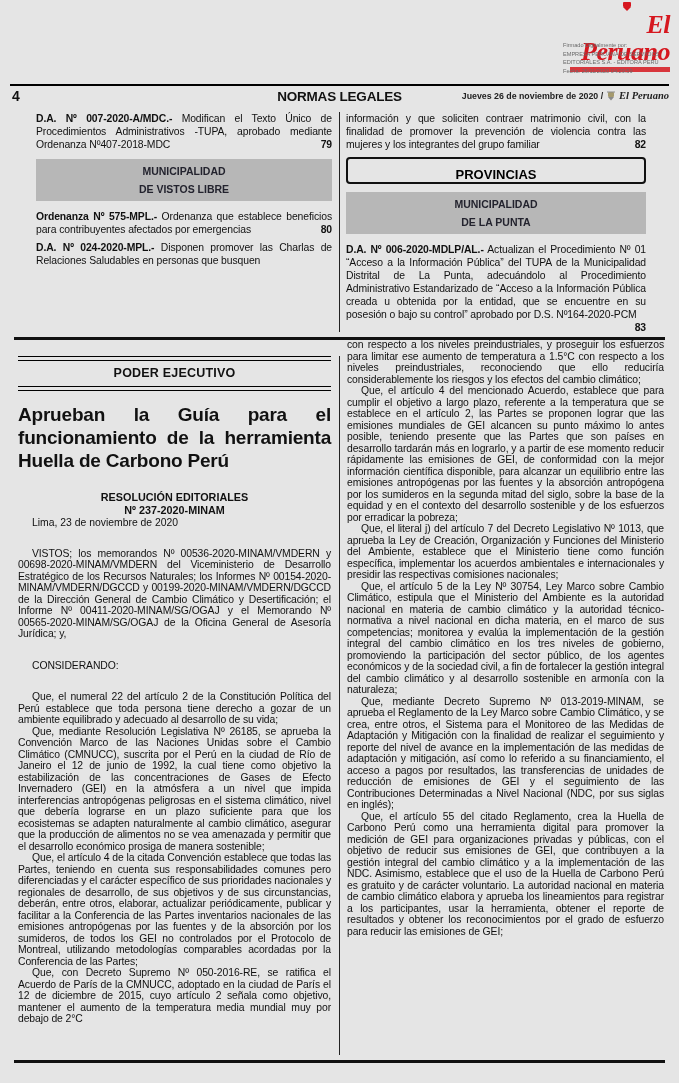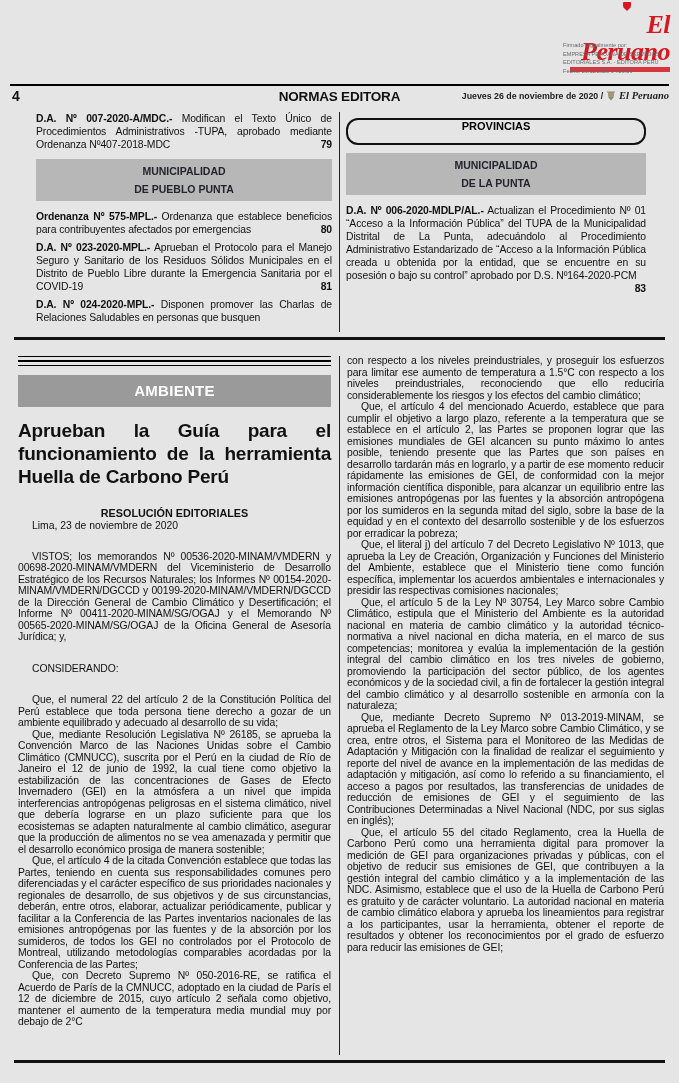--- a/index.html
+++ b/index.html
@@ -30,31 +30,31 @@
   
   .sumario-left{position:absolute;left:36px;top:112px;width:296px;}
   .sumario-right{position:absolute;left:346px;top:112px;width:300px;}
   .sum-entry{font-size:10.4px;line-height:13px;text-align:justify;margin:0 0 5px;
              letter-spacing:-0.1px;}
   .sum-entry b{font-weight:bold;}
   .pg{float:right;font-weight:bold;}
   .muni-box{background:#b7b7b7;height:42px;display:flex;flex-direction:column;
             justify-content:center;align-items:center;gap:6px;font-weight:bold;
             font-size:10.5px;color:#23232e;margin:8px 0 9px;}
-  .prov-box{border:2px solid #111;border-radius:12px;height:23px;display:flex;
-            align-items:flex-start;justify-content:center;font-weight:bold;font-size:11px;
+  .prov-box{border:2px solid #111;border-radius:4px;height:23px;display:flex;
+            align-items:flex-end;justify-content:center;font-weight:bold;font-size:13px;
             margin:6px 0 8px;color:#000;}
 
   
   .rule-heavy{position:absolute;left:14px;width:651px;border-top:3px solid #111;}
   .divider{position:absolute;border-left:1.3px solid #222;}
 
   
   .body-left{position:absolute;left:18px;top:356px;width:313px;}
-  .body-right{position:absolute;left:347px;top:355px;width:317px;}
+  .body-right{position:absolute;left:347px;top:339px;width:317px;}
   .body-par{font-size:10.4px;line-height:11.5px;text-align:justify;text-indent:14px;
             letter-spacing:-0.1px;margin:0;}
   .no-indent{text-indent:0;}
   .mt{margin-top:20px;}
   .pe-rule{height:3px;border-top:1.6px solid #000;border-bottom:1.6px solid #000;}
   .pe-title{text-align:center;font-weight:bold;font-size:12.5px;padding:5px 0 6px;
             letter-spacing:0.2px;}
   .sector-bar{margin-top:9px;background:#9a9a9a;color:#fff;font-weight:bold;font-size:15px;
               text-align:center;line-height:32px;height:32px;letter-spacing:0.3px;}
   .article-title{margin:12px 0 18px;font-weight:bold;font-size:19px;line-height:1.22;
@@ -79,66 +79,67 @@
   <div class="sig">
     <div>Firmado Digitalmente por:</div>
     <div>EMPRESA PERUANA DE SERVICIOS</div>
     <div>EDITORIALES S.A. - EDITORA PERU</div>
     <div>Fecha: 26/11/2020 04:29:59</div>
   </div>
 
   <div class="header-rule"></div>
   <div class="header-row">
     <span class="pgnum">4</span>
-    <span class="section-title">NORMAS EDITORA</span>
+    <span class="section-title">NORMAS LEGALES</span>
     <span class="header-right">
       <span>Jueves 26 de noviembre de 2020 /</span>
       <svg class="crest-svg" viewBox="0 0 10 10">
         <rect x="2" y="1" width="6" height="5" rx="1" fill="#a59a6e"></rect>
         <path d="M2 6 L5 9.5 L8 6 Z" fill="#8a8a8a"></path>
         <line x1="1" y1="1" x2="9" y2="1" stroke="#8a8a8a" stroke-width="1"></line>
       </svg>
       <span class="header-brand">El Peruano</span>
     </span>
   </div>
 
   <div class="sumario-left">
     <p class="sum-entry"><b>D.A. Nº 007-2020-A/MDC.-</b> <span>Modifican el Texto Único de Procedimientos Administrativos -TUPA, aprobado mediante Ordenanza Nº407-2018-MDC</span><span class="pg">79</span></p>
     <div class="muni-box">
       <span>MUNICIPALIDAD</span>
-      <span>DE PUEBLO PUNTA</span>
+      <span>DE VISTOS LIBRE</span>
     </div>
     <p class="sum-entry"><b>Ordenanza Nº 575-MPL.-</b> <span>Ordenanza que establece beneficios para contribuyentes afectados por emergencias</span><span class="pg">80</span></p>
-    <p class="sum-entry"><b>D.A. Nº 023-2020-MPL.-</b> <span>Aprueban el Protocolo para el Manejo Seguro y Sanitario de los Residuos Sólidos Municipales en el Distrito de Pueblo Libre durante la Emergencia Sanitaria por el COVID-19</span><span class="pg">81</span></p>
     <p class="sum-entry"><b>D.A. Nº 024-2020-MPL.-</b> <span>Disponen promover las Charlas de Relaciones Saludables en personas que busquen</span></p>
   </div>
 
   <div class="sumario-right">
+    <p class="sum-entry"><span>información y  que soliciten contraer matrimonio civil, con la finalidad de promover la prevención de violencia contra las mujeres y los integrantes del grupo familiar</span><span class="pg">82</span></p>
     <div class="prov-box">
       <span>PROVINCIAS</span>
     </div>
     <div class="muni-box">
       <span>MUNICIPALIDAD</span>
       <span>DE LA PUNTA</span>
     </div>
     <p class="sum-entry"><b>D.A. Nº 006-2020-MDLP/AL.-</b> <span>Actualizan el Procedimiento Nº 01 “Acceso a la Información Pública” del TUPA de la Municipalidad Distrital de La Punta, adecuándolo al Procedimiento Administrativo Estandarizado de “Acceso a la Información Pública creada u obtenida por la entidad, que se encuentre en su posesión o bajo su control” aprobado por D.S. Nº164-2020-PCM</span><span class="pg">83</span></p>
   </div>
 
   <div class="divider" style="left:339px;top:112px;height:220px;"></div>
   <div class="rule-heavy" style="top:337px;"></div>
   <div class="divider" style="left:339px;top:356px;height:699px;"></div>
   <div class="rule-heavy" style="top:1060px;"></div>
 
   <div class="body-left">
     <div class="pe-rule"></div>
+    <div class="pe-title">PODER EJECUTIVO</div>
     <div class="pe-rule"></div>
-    <div class="sector-bar">AMBIENTE</div>
     <div class="article-title">Aprueban la Guía para el funcionamiento de la herramienta Huella de Carbono Perú</div>
     <div class="res-center">
       <div>RESOLUCIÓN EDITORIALES</div>
+      <div>Nº 237-2020-MINAM</div>
     </div>
     <div class="dateline">Lima, 23 de noviembre de 2020</div>
     <p class="body-par mt">VISTOS; los memorandos Nº 00536-2020-MINAM/VMDERN y 00698-2020-MINAM/VMDERN del Viceministerio de Desarrollo Estratégico de los Recursos Naturales; los Informes Nº 00154-2020-MINAM/VMDERN/DGCCD y 00199-2020-MINAM/VMDERN/DGCCD de la Dirección General de Cambio Climático y Desertificación; el Informe Nº 00411-2020-MINAM/SG/OGAJ y el Memorando Nº 00565-2020-MINAM/SG/OGAJ de la Oficina General de Asesoría Jurídica; y,</p>
     <p class="body-par mt">CONSIDERANDO:</p>
     <p class="body-par mt">Que, el numeral 22 del artículo 2 de la Constitución Política del Perú establece que toda persona tiene derecho a gozar de un ambiente equilibrado y adecuado al desarrollo de su vida;</p>
     <p class="body-par">Que, mediante Resolución Legislativa Nº 26185, se aprueba la Convención Marco de las Naciones Unidas sobre el Cambio Climático (CMNUCC), suscrita por el Perú en la ciudad de Río de Janeiro el 12 de junio de 1992, la cual tiene como objetivo la estabilización de las concentraciones de Gases de Efecto Invernadero (GEI) en la atmósfera a un nivel que impida interferencias antropógenas peligrosas en el sistema climático, nivel que debería lograrse en un plazo suficiente para que los ecosistemas se adapten naturalmente al cambio climático, asegurar que la producción de alimentos no se vea amenazada y permitir que el desarrollo económico prosiga de manera sostenible;</p>
     <p class="body-par">Que, el artículo 4 de la citada Convención establece que todas las Partes, teniendo en cuenta sus responsabilidades comunes pero diferenciadas y el carácter específico de sus prioridades nacionales y regionales de desarrollo, de sus objetivos y de sus circunstancias, deberán, entre otros, elaborar, actualizar periódicamente, publicar y facilitar a la Conferencia de las Partes inventarios nacionales de las emisiones antropógenas por las fuentes y de la absorción por los sumideros, de todos los GEI no controlados por el Protocolo de Montreal, utilizando metodologías comparables acordadas por la Conferencia de las Partes;</p>
     <p class="body-par">Que, con Decreto Supremo Nº 050-2016-RE, se ratifica el Acuerdo de París de la CMNUCC, adoptado en la ciudad de París el 12 de diciembre de 2015, cuyo artículo 2 señala como objetivo, mantener el  aumento de la temperatura media mundial muy por debajo de 2°C</p>
   </div>
 

